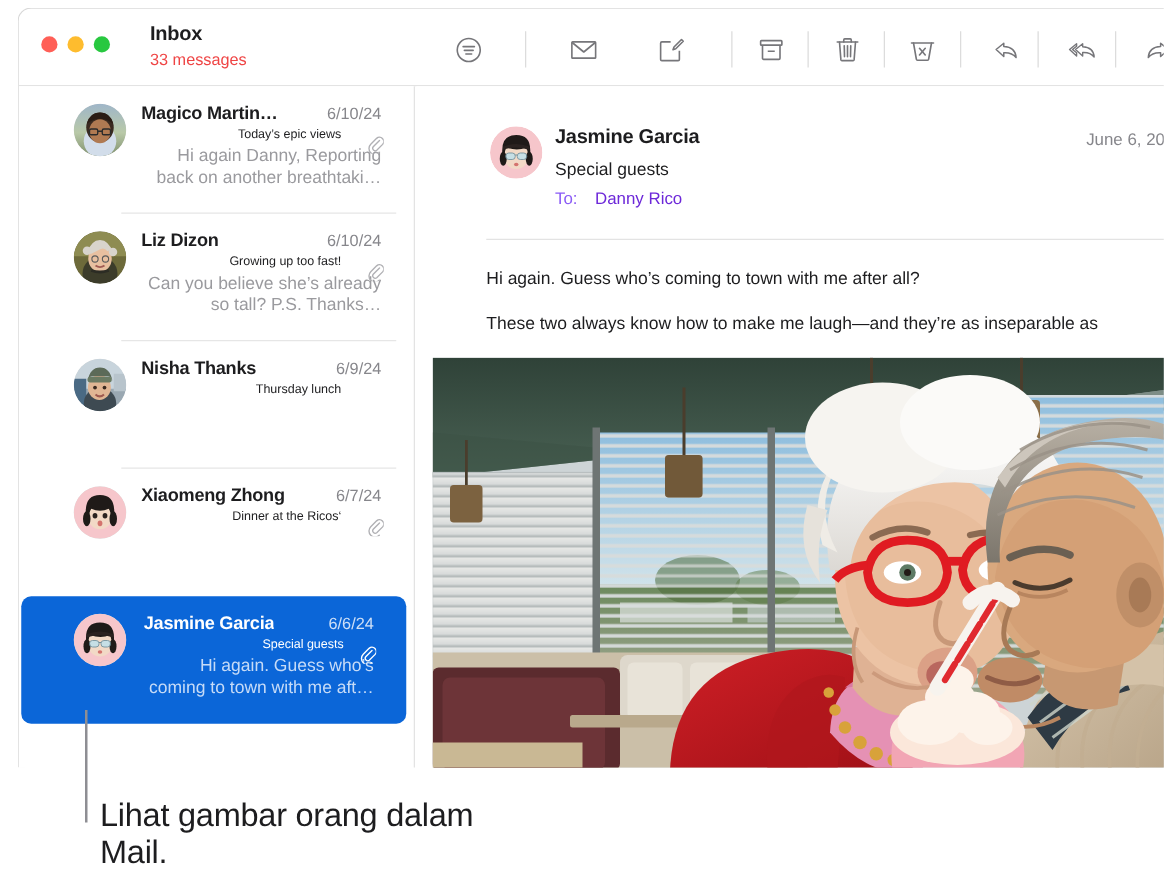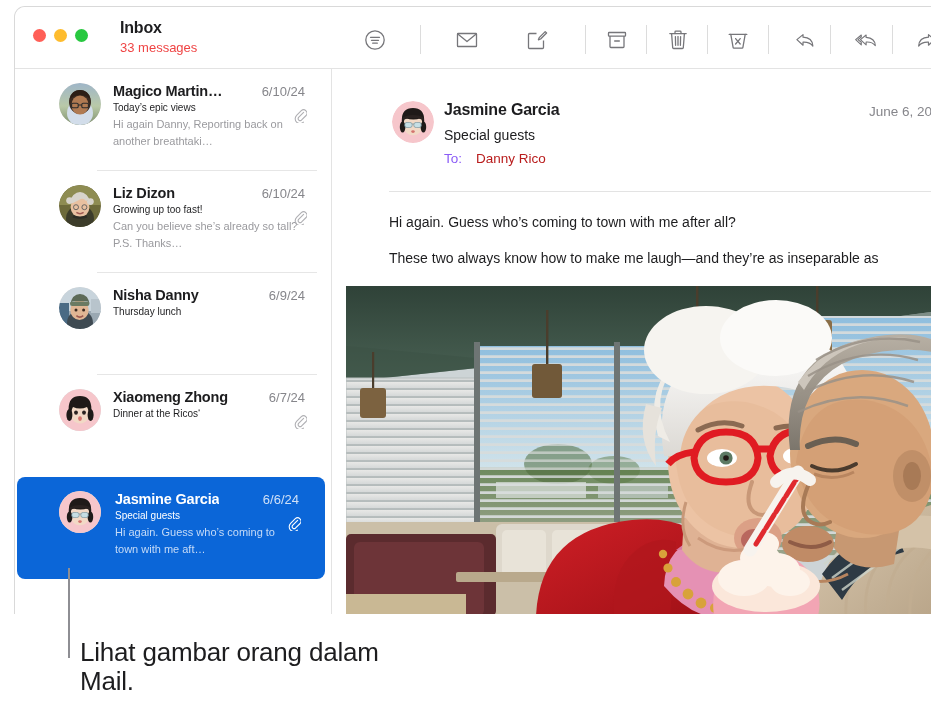--- a/index.html
+++ b/index.html
@@ -69,20 +69,21 @@
     background:#ffffff;
     border-right:1px solid #e3e3e3;
     box-sizing:border-box;
     overflow:hidden;
   }
   .msg-row{
     position:relative;
     height:102px;
     box-sizing:border-box;
     padding:14px 16px 0 2px;
+    text-align:right;
   }
   .msg-row .sep{
     position:absolute;left:82px;right:14px;bottom:0;height:1px;background:#e6e6e6;
   }
   .msg-row.selected{
     margin:0 6px 0 2px;
     background:#0b66d8;
     border-radius:8px;
     height:102px;
   }
@@ -102,21 +103,21 @@
     white-space:nowrap;overflow:hidden;text-overflow:ellipsis;
     max-width:150px;letter-spacing:-0.2px;
   }
   .msg-date{font-size:13px;color:#86868b;white-space:nowrap;padding-left:6px;}
   .msg-subject{
     font-size:10px;color:#1d1d1f;margin-top:3px;
     white-space:nowrap;overflow:hidden;text-overflow:ellipsis;
     max-width:160px;
   }
   .msg-preview{
-    font-size:11px;color:#9a9a9e;margin-top:3px;line-height:17px;
+    font-size:14px;color:#9a9a9e;margin-top:3px;line-height:17px;
     max-height:34px;overflow:hidden;
   }
   .clip{
     position:absolute; right:8px; top:25px;
     width:13px;height:15px;
   }
   .msg-row.selected .msg-sender,
   .msg-row.selected .msg-subject{color:#ffffff;}
   .msg-row.selected .msg-date{color:#cfe0f7;}
   .msg-row.selected .msg-preview{color:#c6dbf7;}
@@ -145,21 +146,21 @@
   #rp-subject{
     position:absolute;left:111px;top:58px;
     font-size:14px;color:#1d1d1f;
   }
   #rp-to-label{
     position:absolute;left:111px;top:82px;
     font-size:13.5px;color:#8b5cf6;
   }
   #rp-to-value{
     position:absolute;left:143px;top:82px;
-    font-size:13.5px;color:#b91c1c;
+    font-size:13.5px;color:#6d28d9;
   }
   #rp-divider{
     position:absolute;left:56px;right:0;top:122px;height:1px;background:#e3e3e3;
   }
   .rp-para{
     position:absolute;left:56px;right:0;
     font-size:14px;color:#1d1d1f;white-space:nowrap;
   }
   #rp-p1{top:145px;}
   #rp-p2{top:181px;}
@@ -382,21 +383,21 @@
             <path d="M11 18 q2 -11 10 -11 t10 11 q-1 -4 -4 -4 h-12 q-3 0 -4 4" fill="#5c6a58"></path>
             <rect x="11" y="14.4" width="19.4" height="4.6" rx="2.2" fill="#6a7a62"></rect>
             <circle cx="17" cy="23" r="1.5" fill="#3a2a20"></circle>
             <circle cx="24.6" cy="23" r="1.5" fill="#3a2a20"></circle>
             <path d="M17.4 28.6 q3.4 3 6.8 0" stroke="#9e5a50" stroke-width="1.6" fill="none"></path>
           </g>
         </svg>
       </div>
       <div class="msg-body">
         <div class="msg-top">
-          <span class="msg-sender">Nisha Danny</span>
+          <span class="msg-sender">Nisha Thanks</span>
           <span class="msg-date">6/9/24</span>
         </div>
         <div class="msg-subject">Thursday lunch</div>
       </div>
       <div class="sep"></div>
     </div>
 
     <div class="msg-row">
       <div class="avatar">
         <svg viewBox="0 0 42 42">

